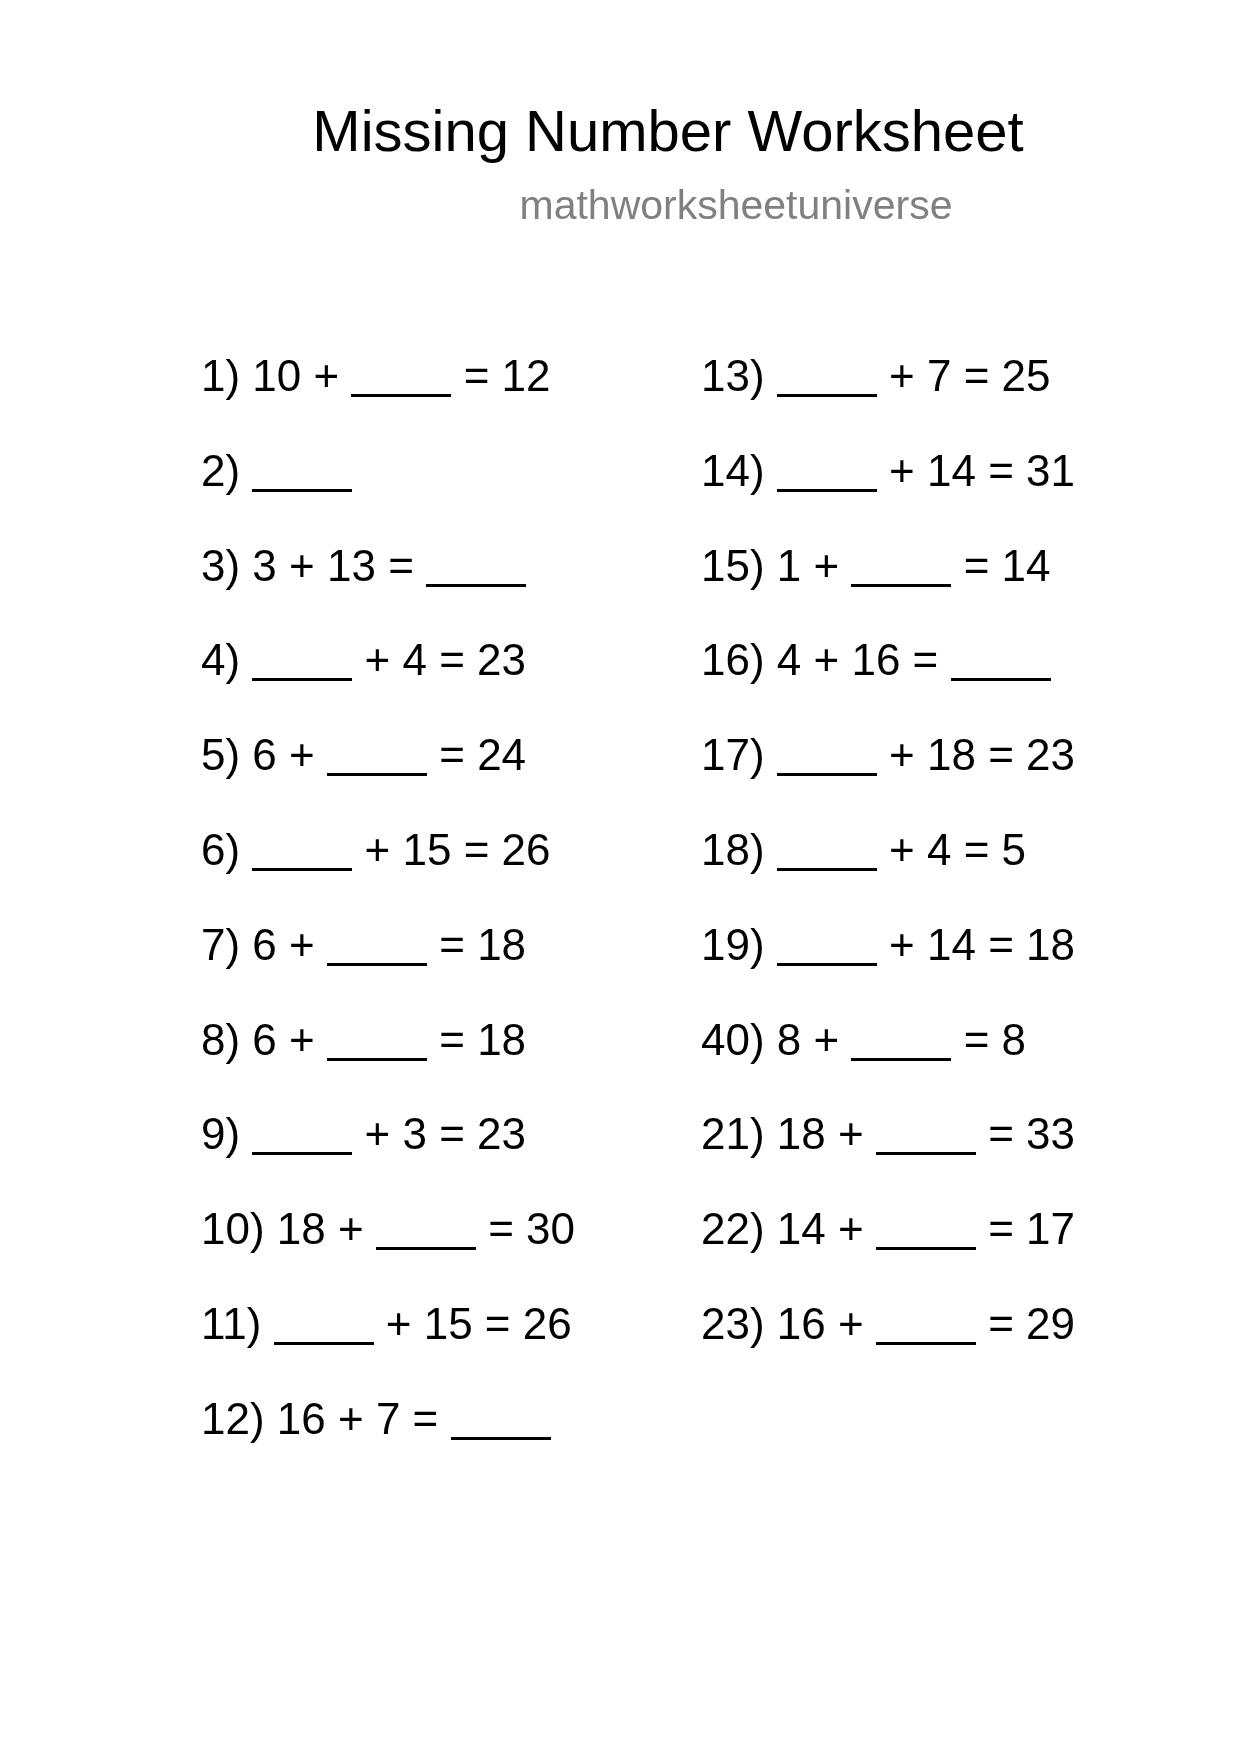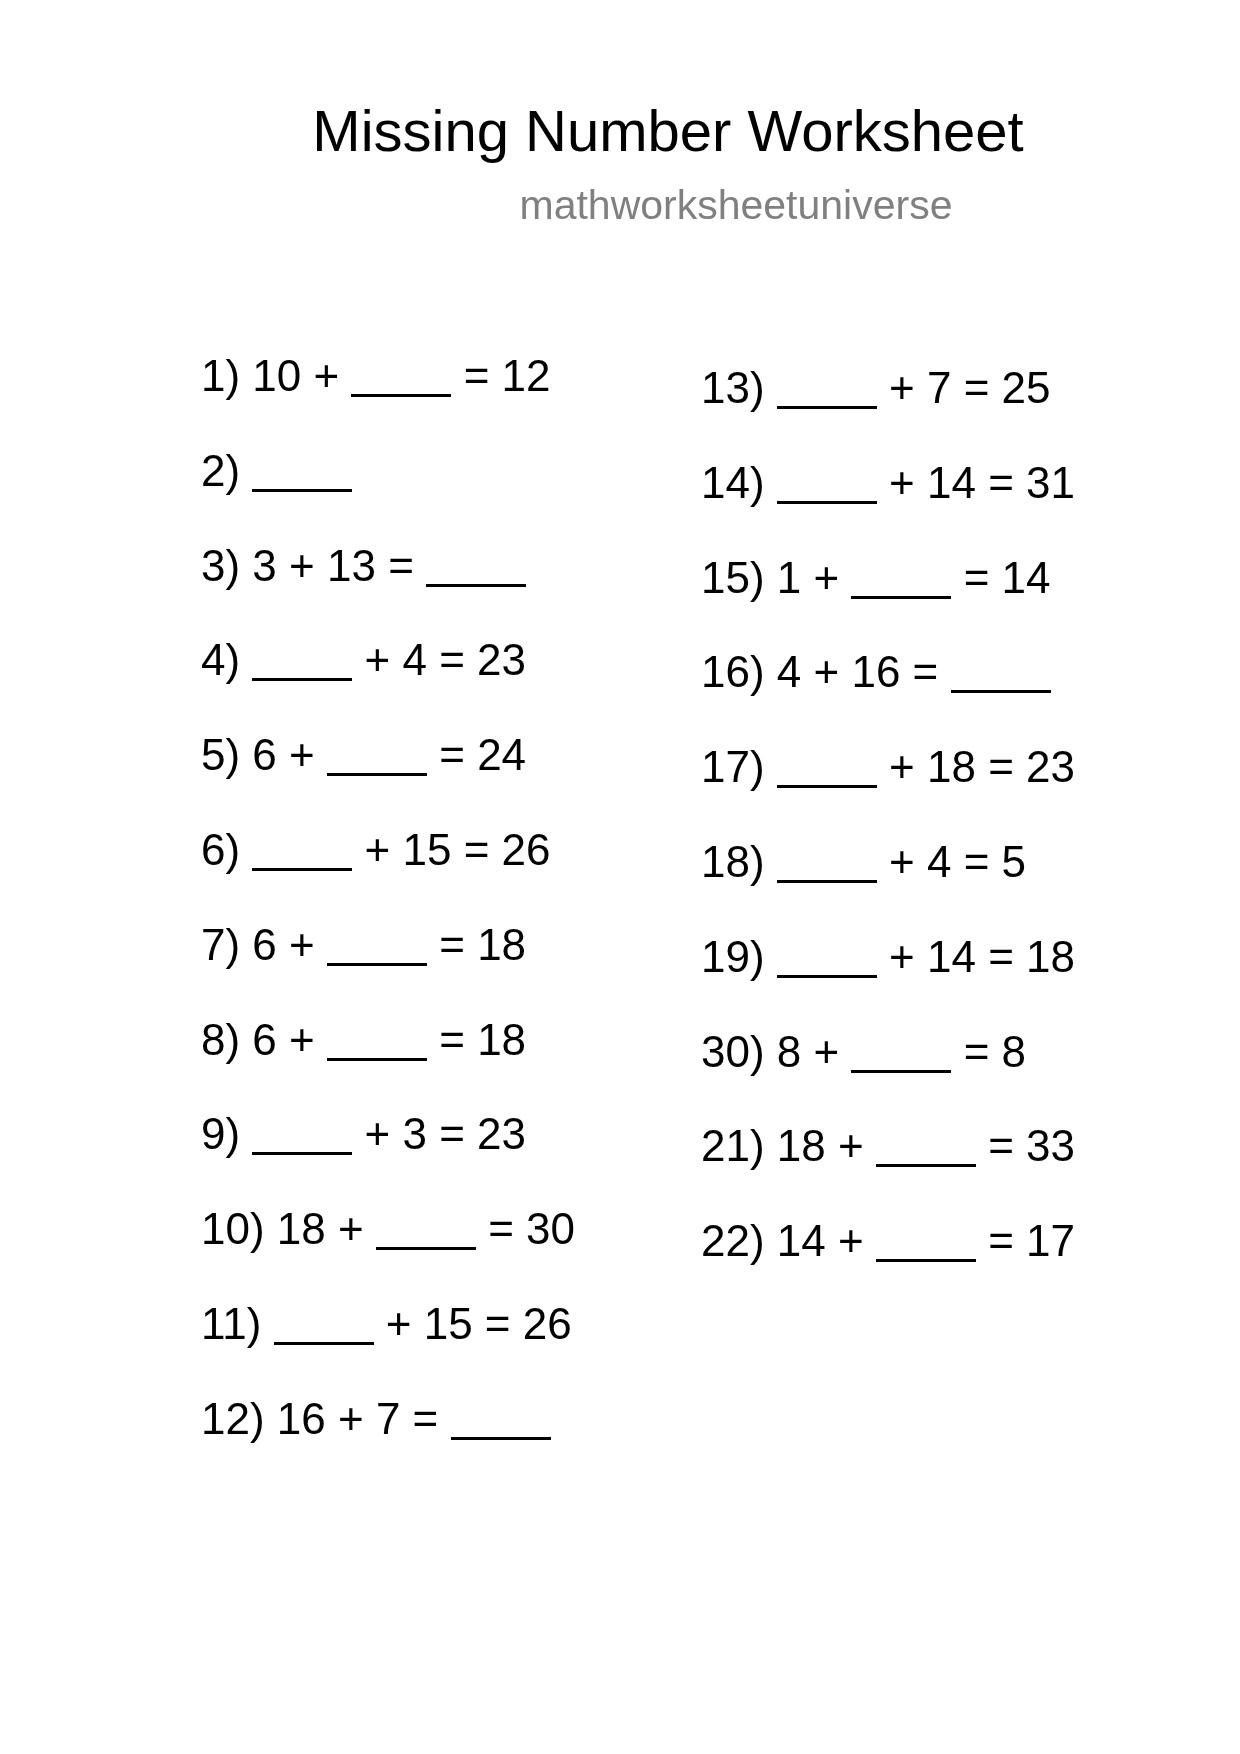--- a/index.html
+++ b/index.html
@@ -14,21 +14,21 @@
     }
     .subtitle {
       position: absolute; left: 0; top: 180px; width: 1472px;
       text-align: center; font-size: 41px; line-height: 50px; color: #808080;
       white-space: nowrap;
     }
     .col {
       position: absolute; top: 348px;
     }
     .col.left { left: 201px; }
-    .col.right { left: 701px; margin-top: 12px; }
+    .col.right { left: 701px; }
     .problem {
       height: 94.8px; font-size: 44px; line-height: 56px;
       white-space: pre; display: flex; align-items: baseline;
     }
     .blank {
       display: inline-block; width: 100px; height: 4px; border-bottom: 3px solid #000;
       margin: 0 0; vertical-align: baseline; position: relative; top: 6px;
     }
     .seg { display: inline; }
   </style>
@@ -54,16 +54,17 @@
 </div>
 
 <div class="col right">
   <div class="problem"><span class="seg">13)</span><span class="seg"> </span><span class="seg"></span><span class="blank"></span><span class="seg"> + 7 = 25</span></div>
   <div class="problem"><span class="seg">14)</span><span class="seg"> </span><span class="seg"></span><span class="blank"></span><span class="seg"> + 14 = 31</span></div>
   <div class="problem"><span class="seg">15)</span><span class="seg"> </span><span class="seg">1 + </span><span class="blank"></span><span class="seg"> = 14</span></div>
   <div class="problem"><span class="seg">16)</span><span class="seg"> </span><span class="seg">4 + 16 = </span><span class="blank"></span><span class="seg"></span></div>
   <div class="problem"><span class="seg">17)</span><span class="seg"> </span><span class="seg"></span><span class="blank"></span><span class="seg"> + 18 = 23</span></div>
   <div class="problem"><span class="seg">18)</span><span class="seg"> </span><span class="seg"></span><span class="blank"></span><span class="seg"> + 4 = 5</span></div>
   <div class="problem"><span class="seg">19)</span><span class="seg"> </span><span class="seg"></span><span class="blank"></span><span class="seg"> + 14 = 18</span></div>
-  <div class="problem"><span class="seg">30)</span><span class="seg"> </span><span class="seg">8 + </span><span class="blank"></span><span class="seg"> = 8</span></div>
+  <div class="problem"><span class="seg">40)</span><span class="seg"> </span><span class="seg">8 + </span><span class="blank"></span><span class="seg"> = 8</span></div>
   <div class="problem"><span class="seg">21)</span><span class="seg"> </span><span class="seg">18 + </span><span class="blank"></span><span class="seg"> = 33</span></div>
   <div class="problem"><span class="seg">22)</span><span class="seg"> </span><span class="seg">14 + </span><span class="blank"></span><span class="seg"> = 17</span></div>
+  <div class="problem"><span class="seg">23)</span><span class="seg"> </span><span class="seg">16 + </span><span class="blank"></span><span class="seg"> = 29</span></div>
 </div>
 
 </body></html>

